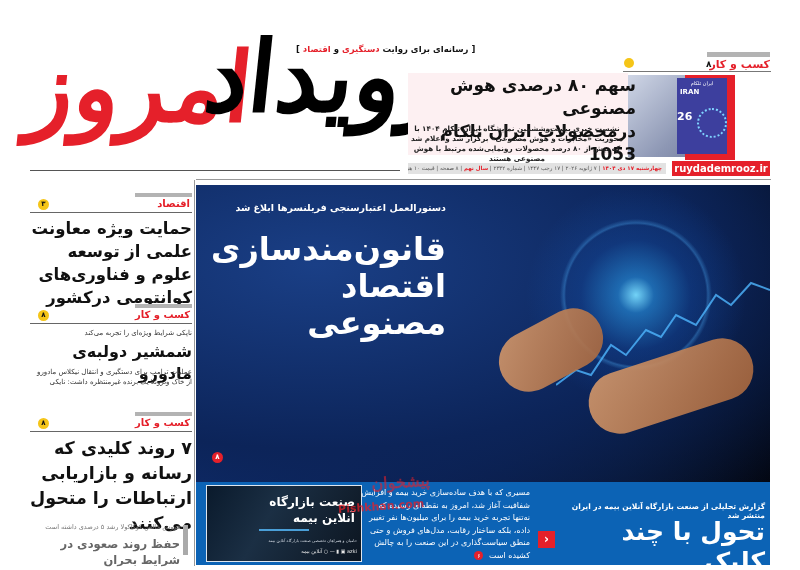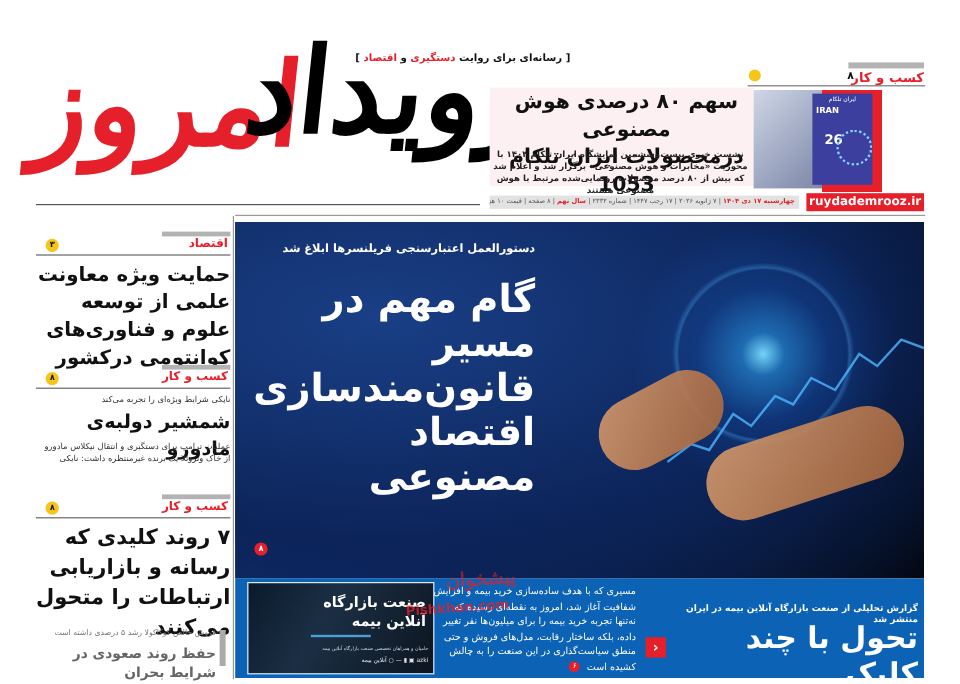--- a/index.html
+++ b/index.html
@@ -7,28 +7,28 @@
 
   
   .logo-black { position:absolute; left:205px; top:28px; font-family:"DejaVu Serif", serif; font-weight:bold; font-size:98px; color:#000; line-height:1; letter-spacing:-4px; transform:skewX(-6deg); }
   .logo-red { position:absolute; left:28px; top:40px; font-family:"DejaVu Serif", serif; font-weight:bold; font-size:96px; color:#e5202a; line-height:1; letter-spacing:-4px; transform:skewX(-6deg); }
   .tagline { position:absolute; left:296px; top:44px; font-size:8.5px; font-weight:bold; color:#111; white-space:nowrap; }
   .tagline .r { color:#e5202a; }
   .mast-rule { position:absolute; left:30px; top:170px; width:370px; height:1px; background:#555; }
 
   
   .teaser-bg { position:absolute; left:408px; top:73px; width:220px; height:82px; background:#fdf0f2; }
-  .teaser-title { position:absolute; left:408px; top:74px; width:228px; text-align:center; font-weight:bold; font-size:17px; color:#111; line-height:23px; }
+  .teaser-title { position:absolute; left:408px; top:74px; width:228px; text-align:right; font-weight:bold; font-size:17px; color:#111; line-height:23px; }
   .teaser-body { position:absolute; left:408px; top:124px; width:218px; text-align:center; font-size:7.2px; font-weight:bold; color:#222; line-height:10px; }
   .teaser-photo { position:absolute; left:628px; top:75px; width:100px; height:82px; background:linear-gradient(135deg,#cfd6e6,#8d97b4 60%,#6c7697); }
   .poster-red { position:absolute; left:685px; top:75px; width:50px; height:85px; background:#e5202a; }
   .poster { position:absolute; left:677px; top:78px; width:50px; height:76px; background:#3d3f9e; color:#fff; font-size:6px; text-align:center; overflow:hidden; }
   .poster .p-top { font-size:5px; margin-top:2px; }
   .poster .p-iran { font-weight:bold; font-size:7px; text-align:left; padding-left:3px; margin-top:2px; }
-  .poster .p-26 { font-weight:bold; font-size:11px; text-align:left; padding-left:10px; margin-top:14px; }
+  .poster .p-26 { font-weight:bold; font-size:11px; text-align:left; padding-left:0; margin-top:14px; }
   .poster .ring { position:absolute; left:20px; top:30px; width:26px; height:26px; border-radius:50%; border:2px dotted #7fd3ff; }
 
   .sec-top-bar { position:absolute; left:707px; top:52px; width:63px; height:5px; background:#b3b3b3; }
   .sec-top-label { position:absolute; left:700px; top:58px; width:70px; text-align:right; color:#e5202a; font-weight:bold; font-size:11px; }
   .sec-top-num { position:absolute; left:706px; top:59px; font-size:9px; font-weight:bold; color:#111; }
   .sec-top-dot { position:absolute; left:624px; top:58px; width:10px; height:10px; border-radius:50%; background:#f5c518; }
   .sec-top-rule { position:absolute; left:623px; top:71px; width:148px; height:1px; background:#777; }
 
   .dateline { position:absolute; left:408px; top:163px; width:258px; height:11px; background:#e2e2e2; font-size:5.5px; color:#555; line-height:11px; text-align:right; padding-right:4px; box-sizing:border-box; white-space:nowrap; overflow:hidden; }
   .dateline .red { color:#e5202a; font-weight:bold; }
@@ -140,21 +140,20 @@
 <div class="lc-head lc-gray" style="top:536px; width:150px; font-size:11.5px; line-height:16px; color:#666;">حفظ روند صعودی در شرایط بحران</div>
 
 <div class="feature">
   <svg class="chart-line" viewBox="0 0 214 120">
     <polyline points="0,110 20,95 35,100 55,70 70,80 90,55 105,62 120,40 140,50 160,20 175,30 195,8 214,15" fill="none" stroke="#4fb6ff" stroke-width="2" opacity="0.8"></polyline>
   </svg>
   <div class="hand" style="left:300px; top:135px; width:110px; height:60px; transform:rotate(-28deg);"></div>
   <div class="hand" style="left:390px; top:170px; width:170px; height:62px; transform:rotate(-18deg);"></div>
   <div class="feature-kicker">دستورالعمل اعتبارسنجی فریلنسرها ابلاغ شد</div>
   <div class="feature-title">
-    <div>گام مهم در مسیر</div>
     <div>قانون‌مندسازی</div>
     <div>اقتصاد مصنوعی</div>
   </div>
   <div class="feature-page">۸</div>
 </div>
 
 <div class="bottom-band"></div>
 <div class="ad-box">
   <div class="ad-title">
     <div>صنعت بازارگاه</div>

